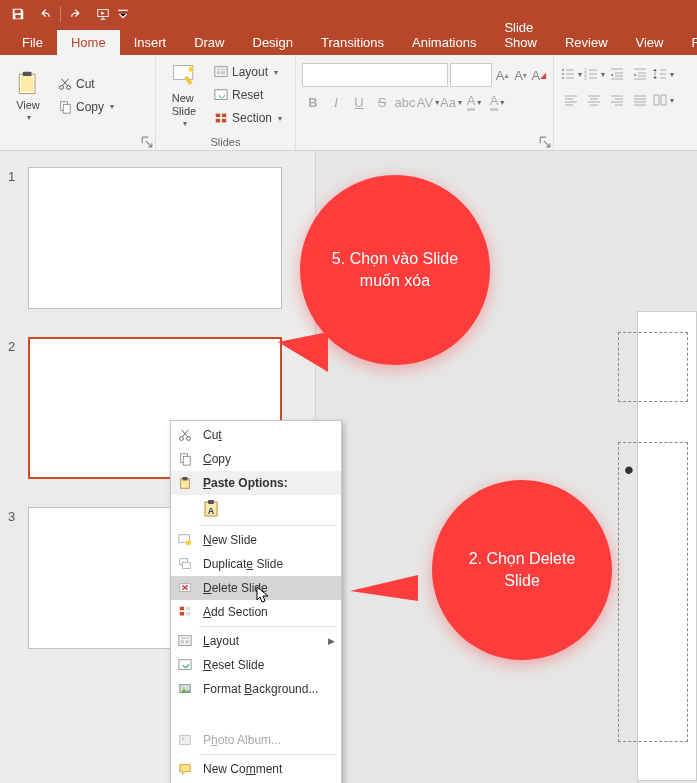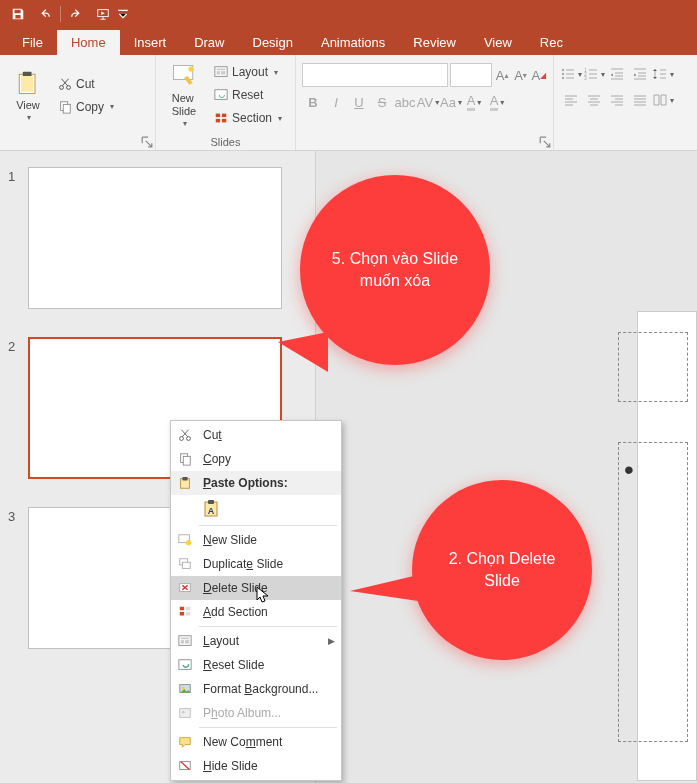--- a/index.html
+++ b/index.html
@@ -51,21 +51,21 @@
 .editor { flex: 1; background: #e6e6e6; position: relative; padding-top: 160px; padding-left: 40px; }
 .placeholder-box { position: absolute; border: 1px dashed #888; }
 
 
 .callout { position: absolute; background: #fd3d3c; border-radius: 50%; display: flex; align-items: center; justify-content: center; text-align: center; color: #fff; font-size: 16px; line-height: 1.4; box-shadow: 0 4px 16px rgba(253,61,60,0.4); z-index: 5; }
 .callout-tail { position: absolute; width: 0; height: 0; z-index: 5; }
 
 
 .ctx-menu { position: absolute; left: 170px; top: 420px; width: 172px; background: #fff; border: 1px solid #c6c6c6; box-shadow: 2px 3px 6px rgba(0,0,0,0.25); font-size: 12px; z-index: 20; padding: 2px 0; }
 .ctx-item { display: flex; align-items: center; height: 24px; padding: 0 20px 0 4px; gap: 8px; color: #333; position: relative; }
-.ctx-item.disabled { color: #aaa; }
+.ctx-item.disabled { color: #aaa; margin-top: 27px; }
 .ctx-item.hover { background: #d5d5d5; }
 .ctx-icon { width: 20px; height: 20px; display: flex; align-items: center; justify-content: center; flex-shrink: 0; }
 .ctx-icon svg { width: 14px; height: 14px; }
 .ctx-sep { height: 1px; background: #e0e0e0; margin: 2px 4px 2px 28px; }
 .ctx-label u { text-decoration: underline; }
 .ctx-sub { position: absolute; right: 6px; font-size: 9px; color: #666; }
 .paste-opt-row { padding-left: 28px; height: 28px; display: flex; align-items: center; }
 .paste-opt-btn { width: 26px; height: 26px; border: 1px solid transparent; display: flex; align-items: center; justify-content: center; }
 
 .cursor { position: absolute; left: 256px; top: 586px; width: 14px; height: 18px; z-index: 30; }
@@ -103,21 +103,23 @@
       </svg>
     </div>
 </div>
 
 <div class="tabbar">
   <div class="tab">File</div>
   <div class="tab active">Home</div>
   <div class="tab">Insert</div>
   <div class="tab">Draw</div>
   <div class="tab">Design</div>
+  <div class="tab">Transitions</div>
   <div class="tab">Animations</div>
+  <div class="tab">Slide Show</div>
   <div class="tab">Review</div>
   <div class="tab">View</div>
   <div class="tab">Rec</div>
 </div>
 
 <div class="ribbon">
 
   <div class="group" style="width:156px">
     <div class="group-body">
       <div class="big-btn">
@@ -324,21 +326,21 @@
       <div style="position:absolute;left:-14px;top:142px;font-size:28px;color:#333">•</div>
     </div>
   </div>
 </div>
 
 <div class="callout" style="left:300px;top:175px;width:190px;height:190px">
   <span style="padding:0 18px">5. Chọn vào Slide muốn xóa</span>
 </div>
 <div class="callout-tail" style="left:278px;top:332px;border-right:50px solid #fd3d3c;border-bottom:30px solid transparent;border-top:10px solid transparent"></div>
 
-<div class="callout" style="left:412px;top:480px;width:180px;height:180px">
+<div class="callout" style="left:432px;top:480px;width:180px;height:180px">
   <span style="padding:0 18px">2. Chọn Delete Slide</span>
 </div>
 <div class="callout-tail" style="left:350px;top:575px;border-right:68px solid #fd3d3c;border-top:16px solid transparent;border-bottom:10px solid transparent"></div>
 
 <div class="ctx-menu" id="ctx">
     <div class="ctx-item">
       <span class="ctx-icon">
         <svg viewBox="0 0 16 16">
           <circle cx="4" cy="12" r="2.2" fill="none" stroke="#555"></circle>
           <circle cx="12" cy="12" r="2.2" fill="none" stroke="#555"></circle>

